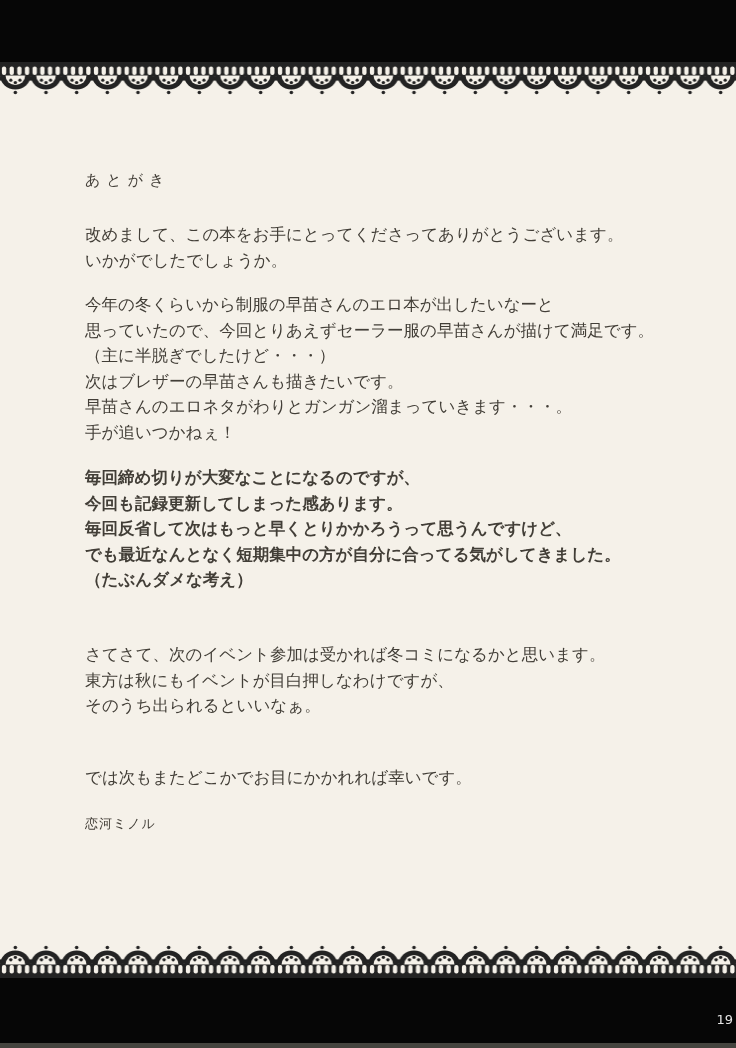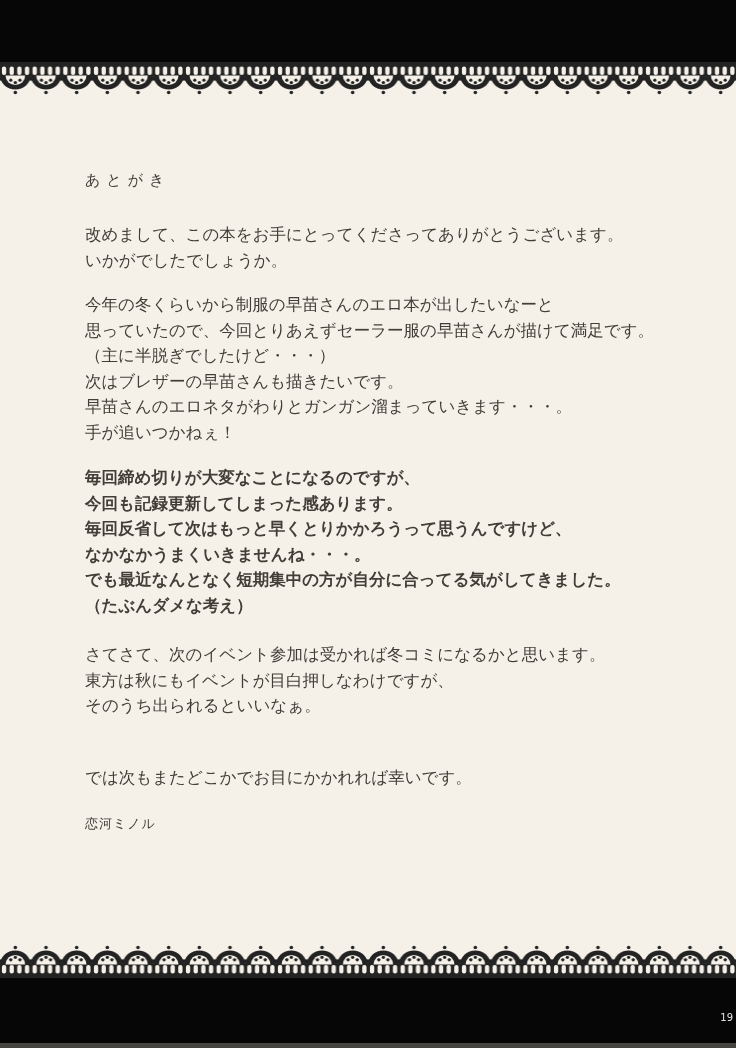--- a/index.html
+++ b/index.html
@@ -76,21 +76,21 @@
     left: 0;
     font-size: 13px;
     letter-spacing: 1px;
     white-space: nowrap;
   }
   .page-number {
     position: absolute;
     top: 1012px;
     right: 3px;
     color: #e4e4e4;
-    font-size: 10px;
+    font-size: 13px;
     font-family: "DejaVu Sans", "Liberation Sans", sans-serif;
   }
 </style>
 </head>
 <body>
 
 <div class="canvas">
 
   <div class="bar-top"></div>
 
@@ -133,21 +133,20 @@
       <div>（主に半脱ぎでしたけど・・・）</div>
       <div>次はブレザーの早苗さんも描きたいです。</div>
       <div>早苗さんのエロネタがわりとガンガン溜まっていきます・・・。</div>
       <div>手が追いつかねぇ！</div>
     </div>
 
     <div class="para p3">
       <div>毎回締め切りが大変なことになるのですが、</div>
       <div>今回も記録更新してしまった感あります。</div>
       <div>毎回反省して次はもっと早くとりかかろうって思うんですけど、</div>
-      <div>なかなかうまくいきませんね・・・。</div>
       <div>でも最近なんとなく短期集中の方が自分に合ってる気がしてきました。</div>
       <div>（たぶんダメな考え）</div>
     </div>
 
     <div class="para p4">
       <div>さてさて、次のイベント参加は受かれば冬コミになるかと思います。</div>
       <div>東方は秋にもイベントが目白押しなわけですが、</div>
       <div>そのうち出られるといいなぁ。</div>
     </div>
 

